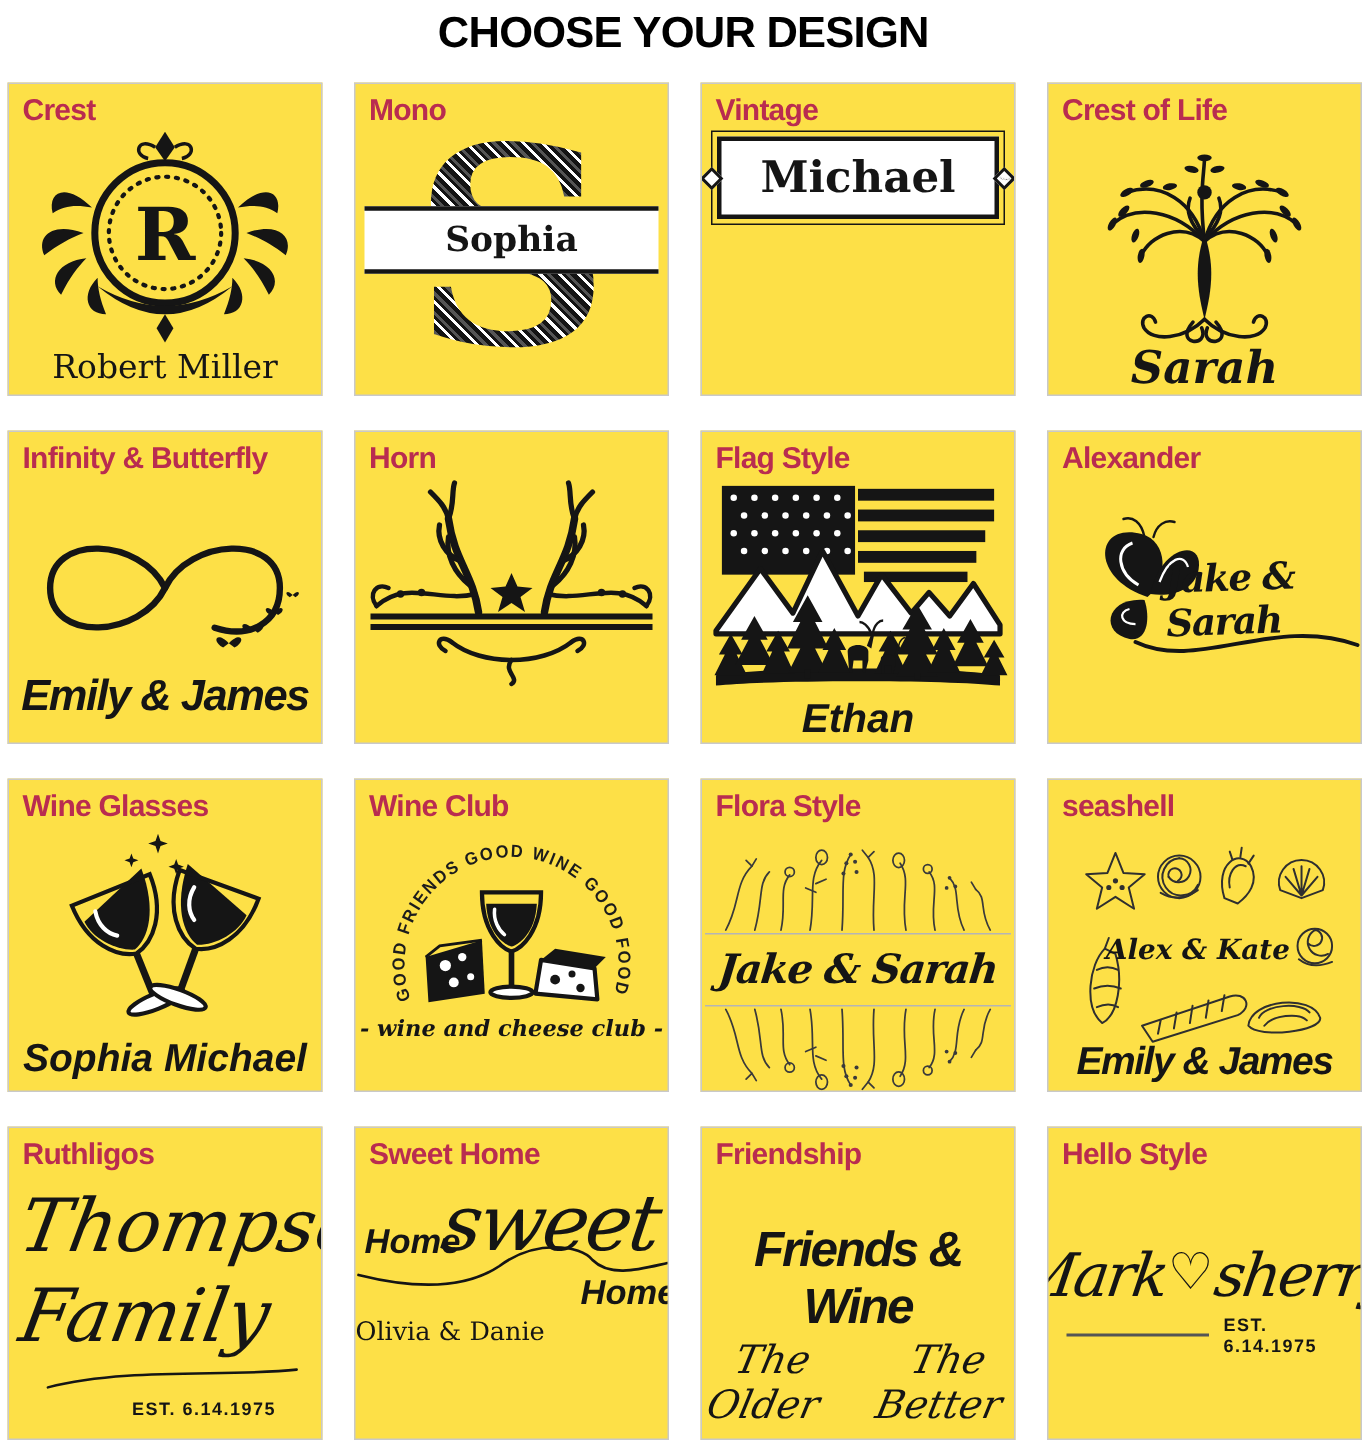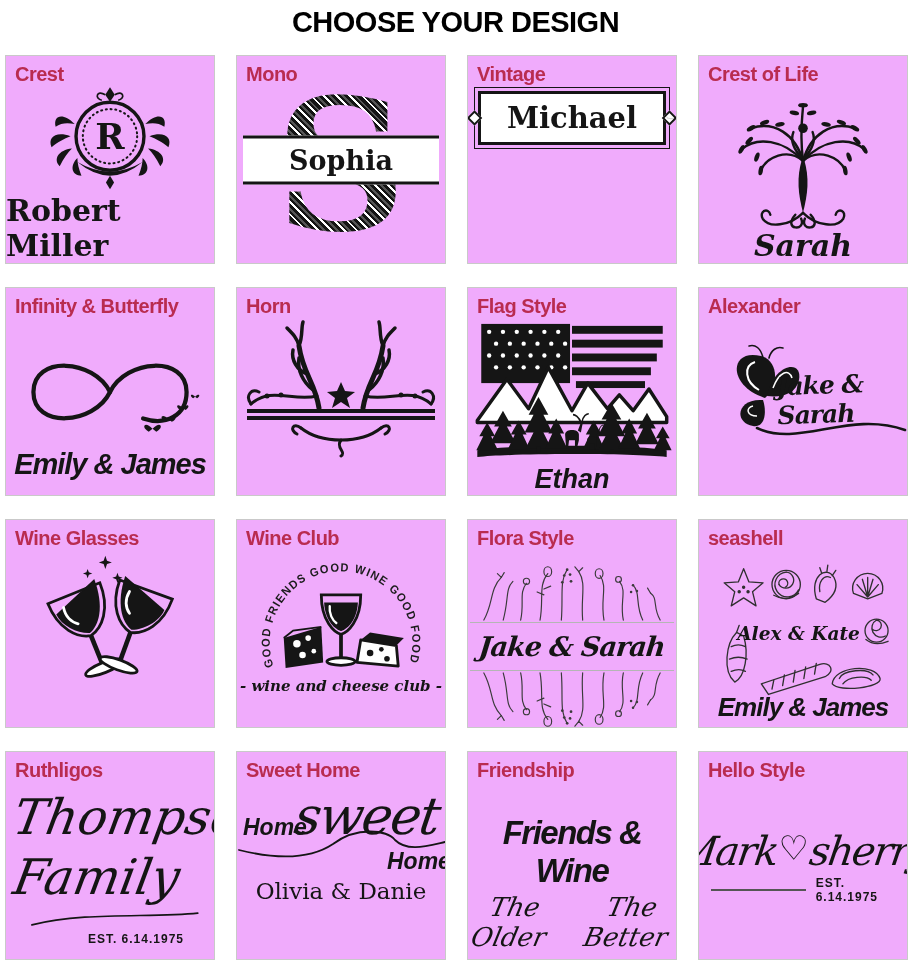--- a/index.html
+++ b/index.html
@@ -11,50 +11,50 @@
     font-size:29px; font-weight:bold; letter-spacing:-0.5px;
     color:#000000;
   }
 
   .grid {
     margin-top:16px; padding:0 5px;
     display:grid; grid-template-columns:repeat(4,210px);
     grid-auto-rows:209px; column-gap:21px; row-gap:23px;
   }
   .card {
-    position:relative; background:#f0abfc; border:1px solid #c9c9c9;
+    position:relative; background:#fde047; border:1px solid #c9c9c9;
     overflow:hidden; color:#151515;
   }
   .card-label {
     position:absolute; top:7px; left:9px; z-index:5;
     font-size:20px; font-weight:bold; color:#b92c50; letter-spacing:-0.5px;
   }
   .serif { font-family:"DejaVu Serif",serif; }
   .script { font-family:"DejaVu Serif",serif; font-style:italic; }
   svg { display:block; }
   .center-col { display:flex; flex-direction:column; align-items:center; height:100%; }
 
   
   .crest-wrap { padding-top:30px; }
-  .crest-name { font-weight:bold; font-size:30px; text-align:left; margin-top:1px; }
+  .crest-name { font-weight:normal; font-size:22px; text-align:left; margin-top:1px; }
 
   
   .mono-wrap { position:relative; height:100%; display:flex; align-items:center; justify-content:center; }
   .mono-letter {
     font-family:"DejaVu Serif",serif; font-weight:bold; font-size:182px; line-height:1;
     margin-top:10px;
     background:repeating-linear-gradient(45deg,#141414 0 3px,#ffffff 3px 5px,#141414 5px 7px,#555 7px 9px);
     -webkit-background-clip:text; background-clip:text; color:transparent;
   }
   .mono-band {
     position:absolute; left:6px; right:6px; top:50%; transform:translateY(-50%);
     background:#fff; border-top:3px solid #151515; border-bottom:3px solid #151515;
     padding:6px 0; text-align:center; z-index:3;
   }
-  .mono-band-name { font-weight:bold; font-size:27px; }
+  .mono-band-name { font-weight:bold; font-size:23px; }
 
   
   .vintage-wrap { padding-top:32px; display:flex; flex-direction:row; align-items:center; }
   .vintage-box {
     position:relative; margin:3px 0; padding:7px 26px;
     border:3px solid #151515; outline:1px solid #151515; outline-offset:3px;
     font-weight:bold; font-size:29px; background:#fff;
   }
   .vintage-side { position:absolute; top:50%; width:11px; height:11px; border:2px solid #151515; background:#fff; transform:translateY(-50%) rotate(45deg); }
   .vintage-side.left { left:-12px; } .vintage-side.right { right:-12px; }
@@ -94,21 +94,21 @@
   
   .ruth-wrap { padding:36px 8px 0; }
   .script-big { font-family:"DejaVu Serif",serif; font-style:italic; font-size:49px; line-height:1.22; transform:skewX(-10deg); white-space:nowrap; }
   .ruth-est { text-align:right; font-size:12px; font-weight:bold; margin:2px 22px 0 0; letter-spacing:1px; }
 
   
   .sh-wrap { position:relative; height:100%; }
   .sh-home1 { position:absolute; left:6px; top:62px; font-weight:bold; font-style:italic; font-size:23px; }
   .sh-sweet { position:absolute; left:58px; top:34px; font-family:"DejaVu Serif",serif; font-style:italic; font-size:52px; letter-spacing:-2px; transform:skewX(-8deg); }
   .sh-home2 { position:absolute; left:150px; top:96px; font-weight:bold; font-style:italic; font-size:23px; }
-  .sh-name { position:absolute; left:0; right:0; top:126px; text-align:center; font-family:"DejaVu Serif",serif; font-size:23px; }
+  .sh-name { position:absolute; left:0; right:0; top:126px; font-family:"DejaVu Serif",serif; font-size:17px; }
 
   
   .fr-wrap { padding-top:62px; text-align:center; }
   .fr-headline { font-weight:bold; font-style:italic; font-size:33px; letter-spacing:-1.5px; }
   .fr-taglines { display:flex; justify-content:center; gap:26px; margin-top:2px; }
   .fr-taglines span { font-family:"DejaVu Serif",serif; font-style:italic; font-size:26px; transform:skewX(-12deg); }
   .fr-name { font-family:"DejaVu Serif",serif; font-size:23px; margin-top:6px; }
 
   
   .hs-wrap { padding-top:76px; }
@@ -428,20 +428,21 @@
           <ellipse cx="0" cy="84" rx="21" ry="5.5" fill="#ffffff" stroke="#151515" stroke-width="3"></ellipse>
         </g>
         <g transform="translate(138,40) rotate(20)">
           <path d="M-26,-8 L26,12 C25,26 12,40 0,44 C-12,40 -25,24 -26,-8 Z" fill="#151515"></path>
           <path d="M-30,-2 L30,-2 C30,28 14,44 0,47 C-14,44 -30,28 -30,-2 Z" fill="none" stroke="#151515" stroke-width="3"></path>
           <path d="M-16,6 C-18,16 -14,24 -8,28" fill="none" stroke="#ffffff" stroke-width="3" stroke-linecap="round"></path>
           <rect x="-2.5" y="47" width="5" height="34" fill="#151515"></rect>
           <ellipse cx="0" cy="84" rx="21" ry="5.5" fill="#ffffff" stroke="#151515" stroke-width="3"></ellipse>
         </g>
       </svg>
+      <div class="wg-name">Sophia  Michael</div>
     </div>
   </div>
 
   <div class="card">
     <div class="card-label">Wine Club</div>
     <div class="center-col" style="padding-top:28px;">
       <svg width="210" height="152" viewBox="0 0 210 162">
         <defs>
             <path id="wcArc" d="M34,128 A76,76 0 1 1 176,128" fill="none"></path>
           </defs>

